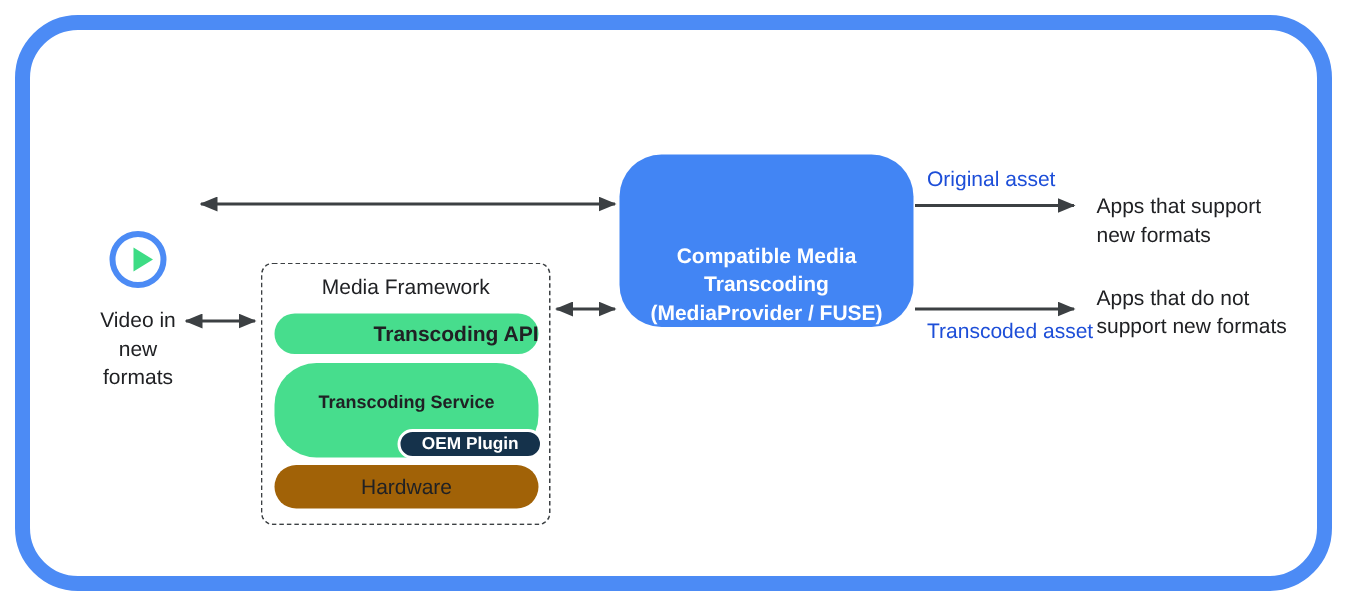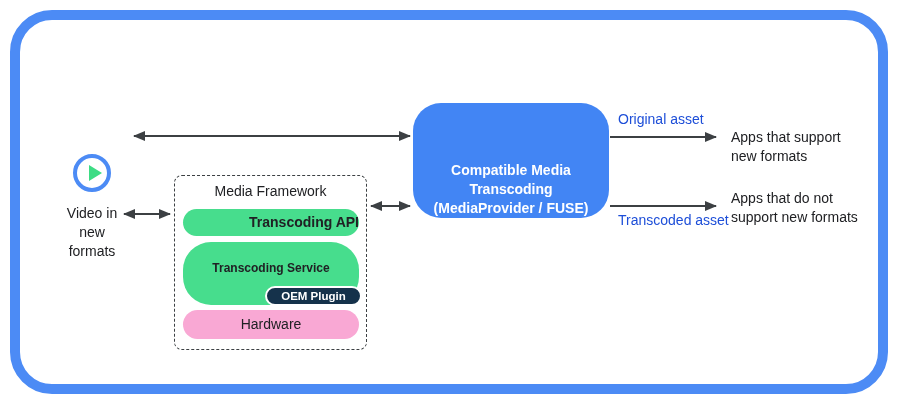--- a/index.html
+++ b/index.html
@@ -97,21 +97,21 @@
     border-radius: 11px;
     color: #ffffff;
     font-weight: 700;
     font-size: 11.5px;
     line-height: 16px;
     text-align: center;
   }
   .hardware-pill {
     top: 134px; height: 29px;
     line-height: 29px;
-    background: #f9a8d4;
+    background: #a16207;
     border-radius: 15px;
     font-size: 14px;
   }
   
   .transcoder-box {
     position: absolute;
     left: 413px; top: 103px;
     width: 196px; height: 115px;
     background: #4285F4;
     border-radius: 28px;

